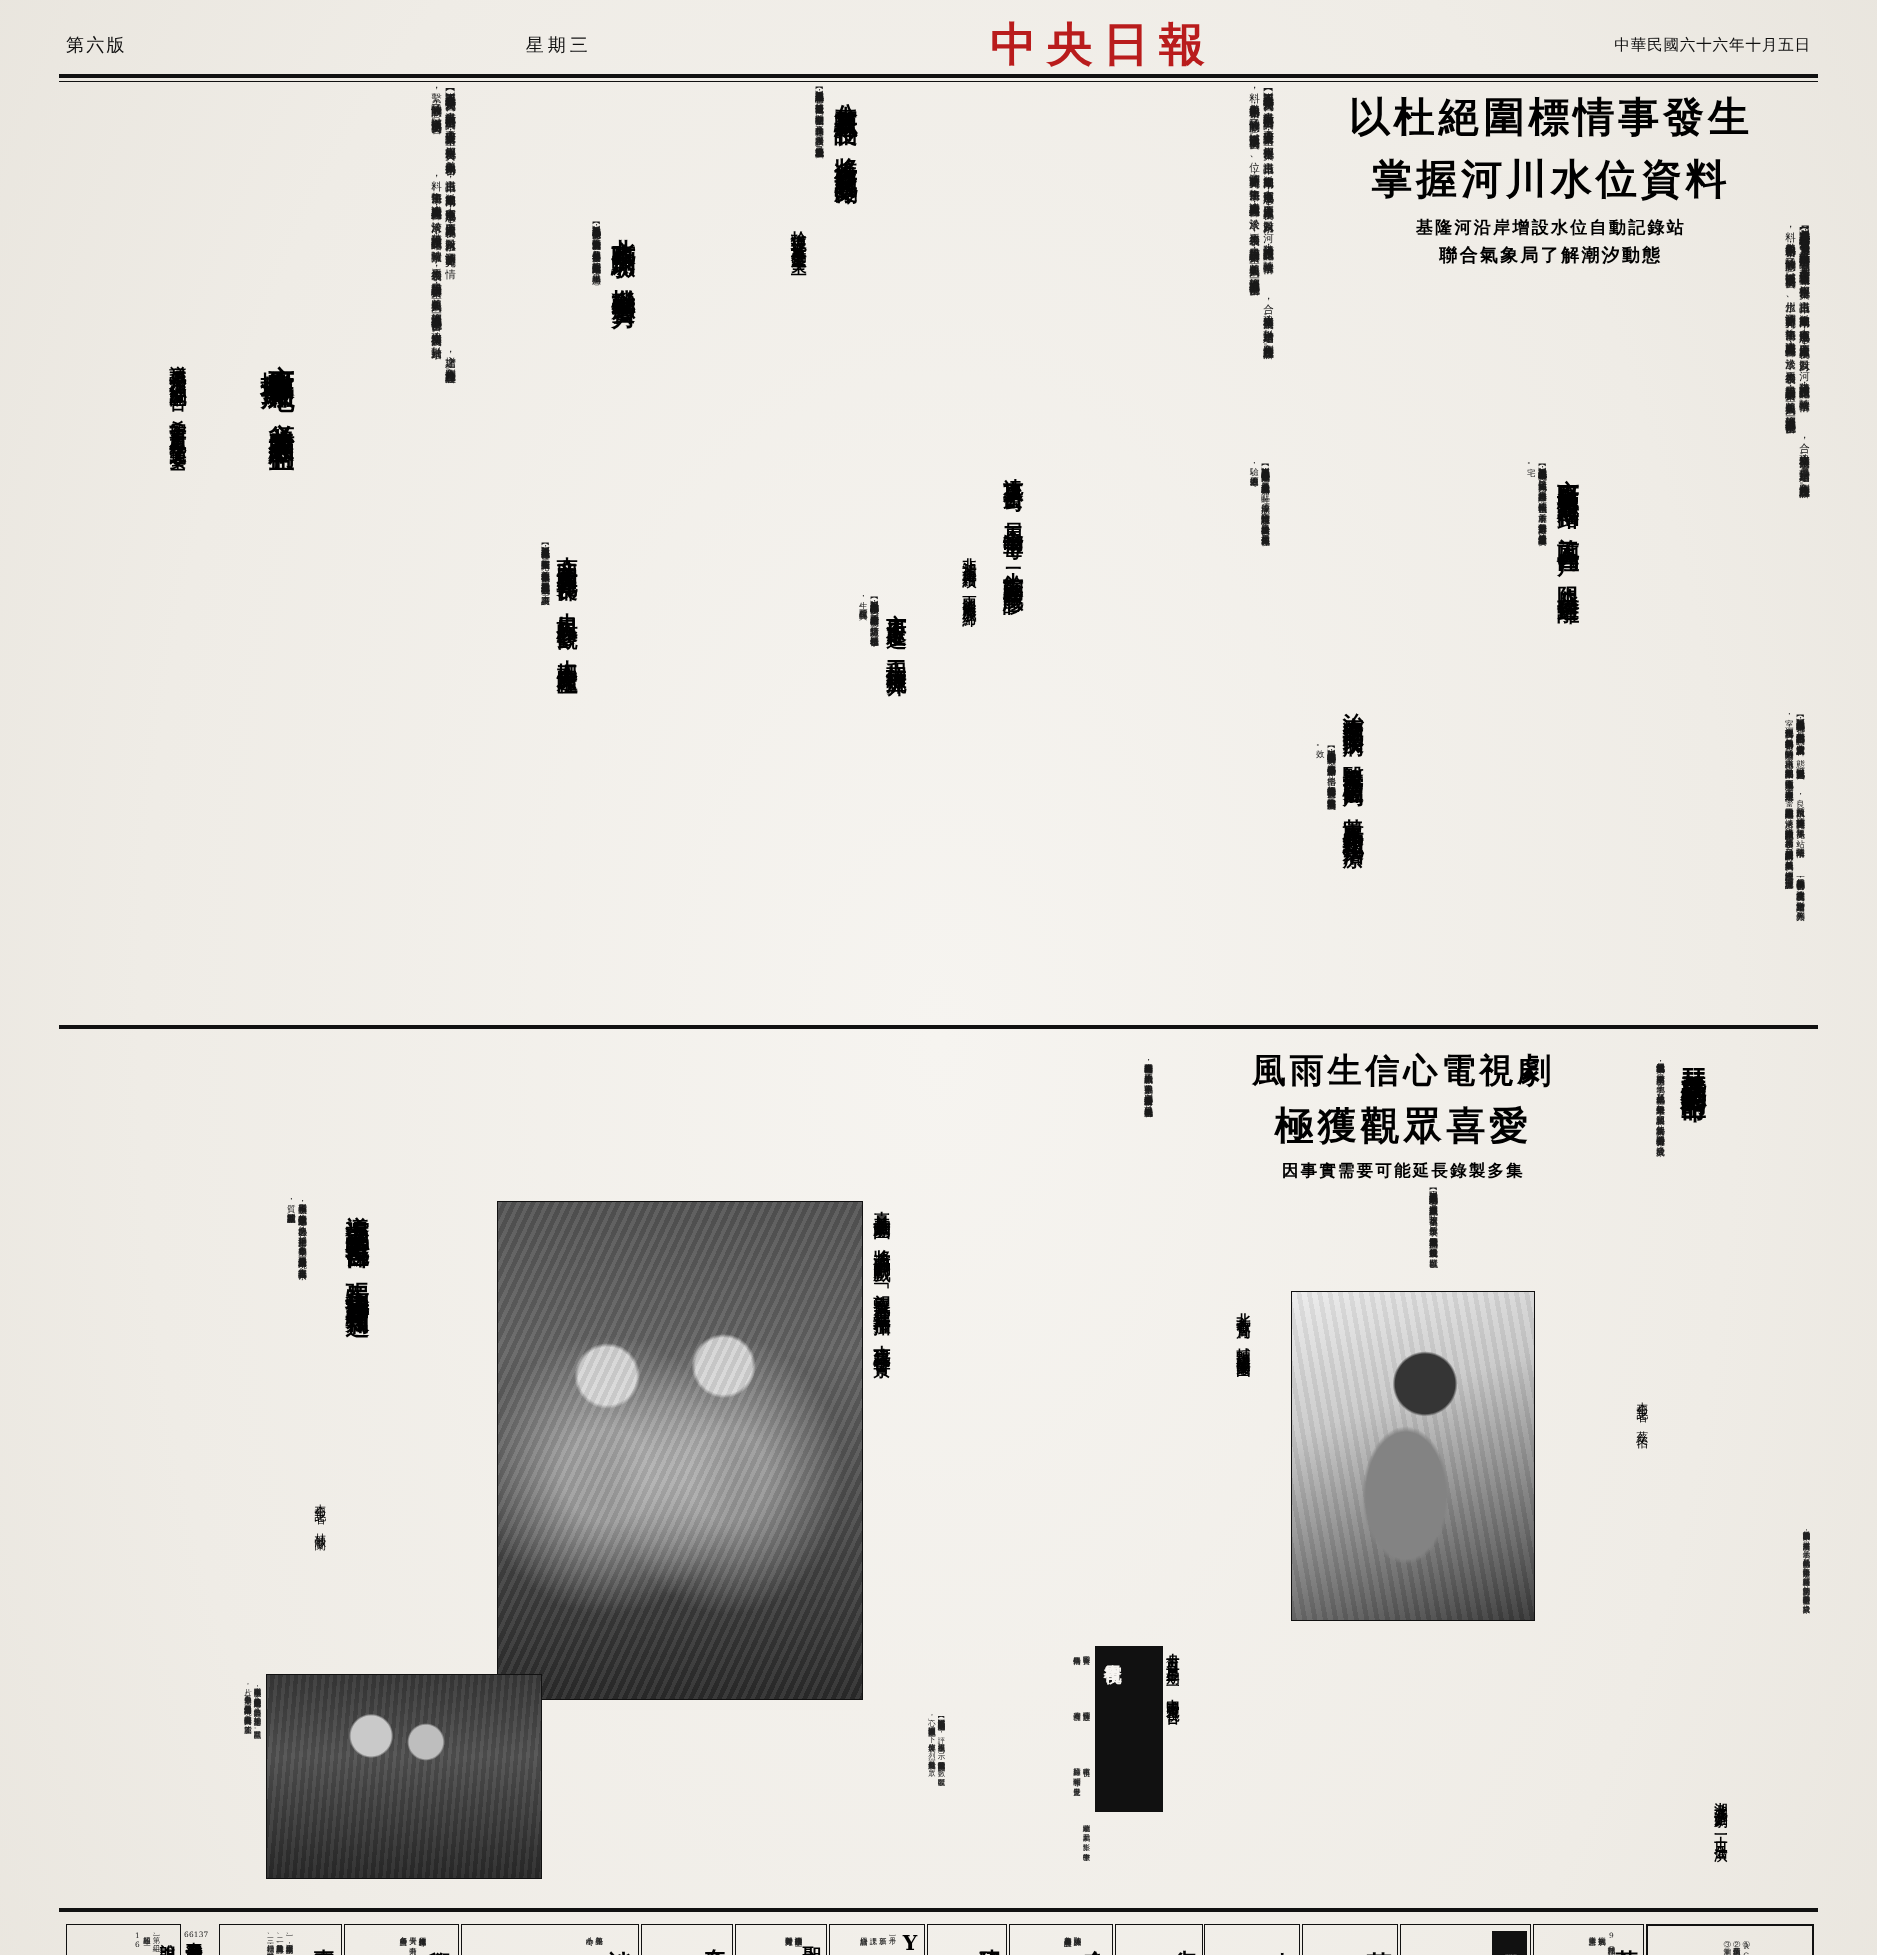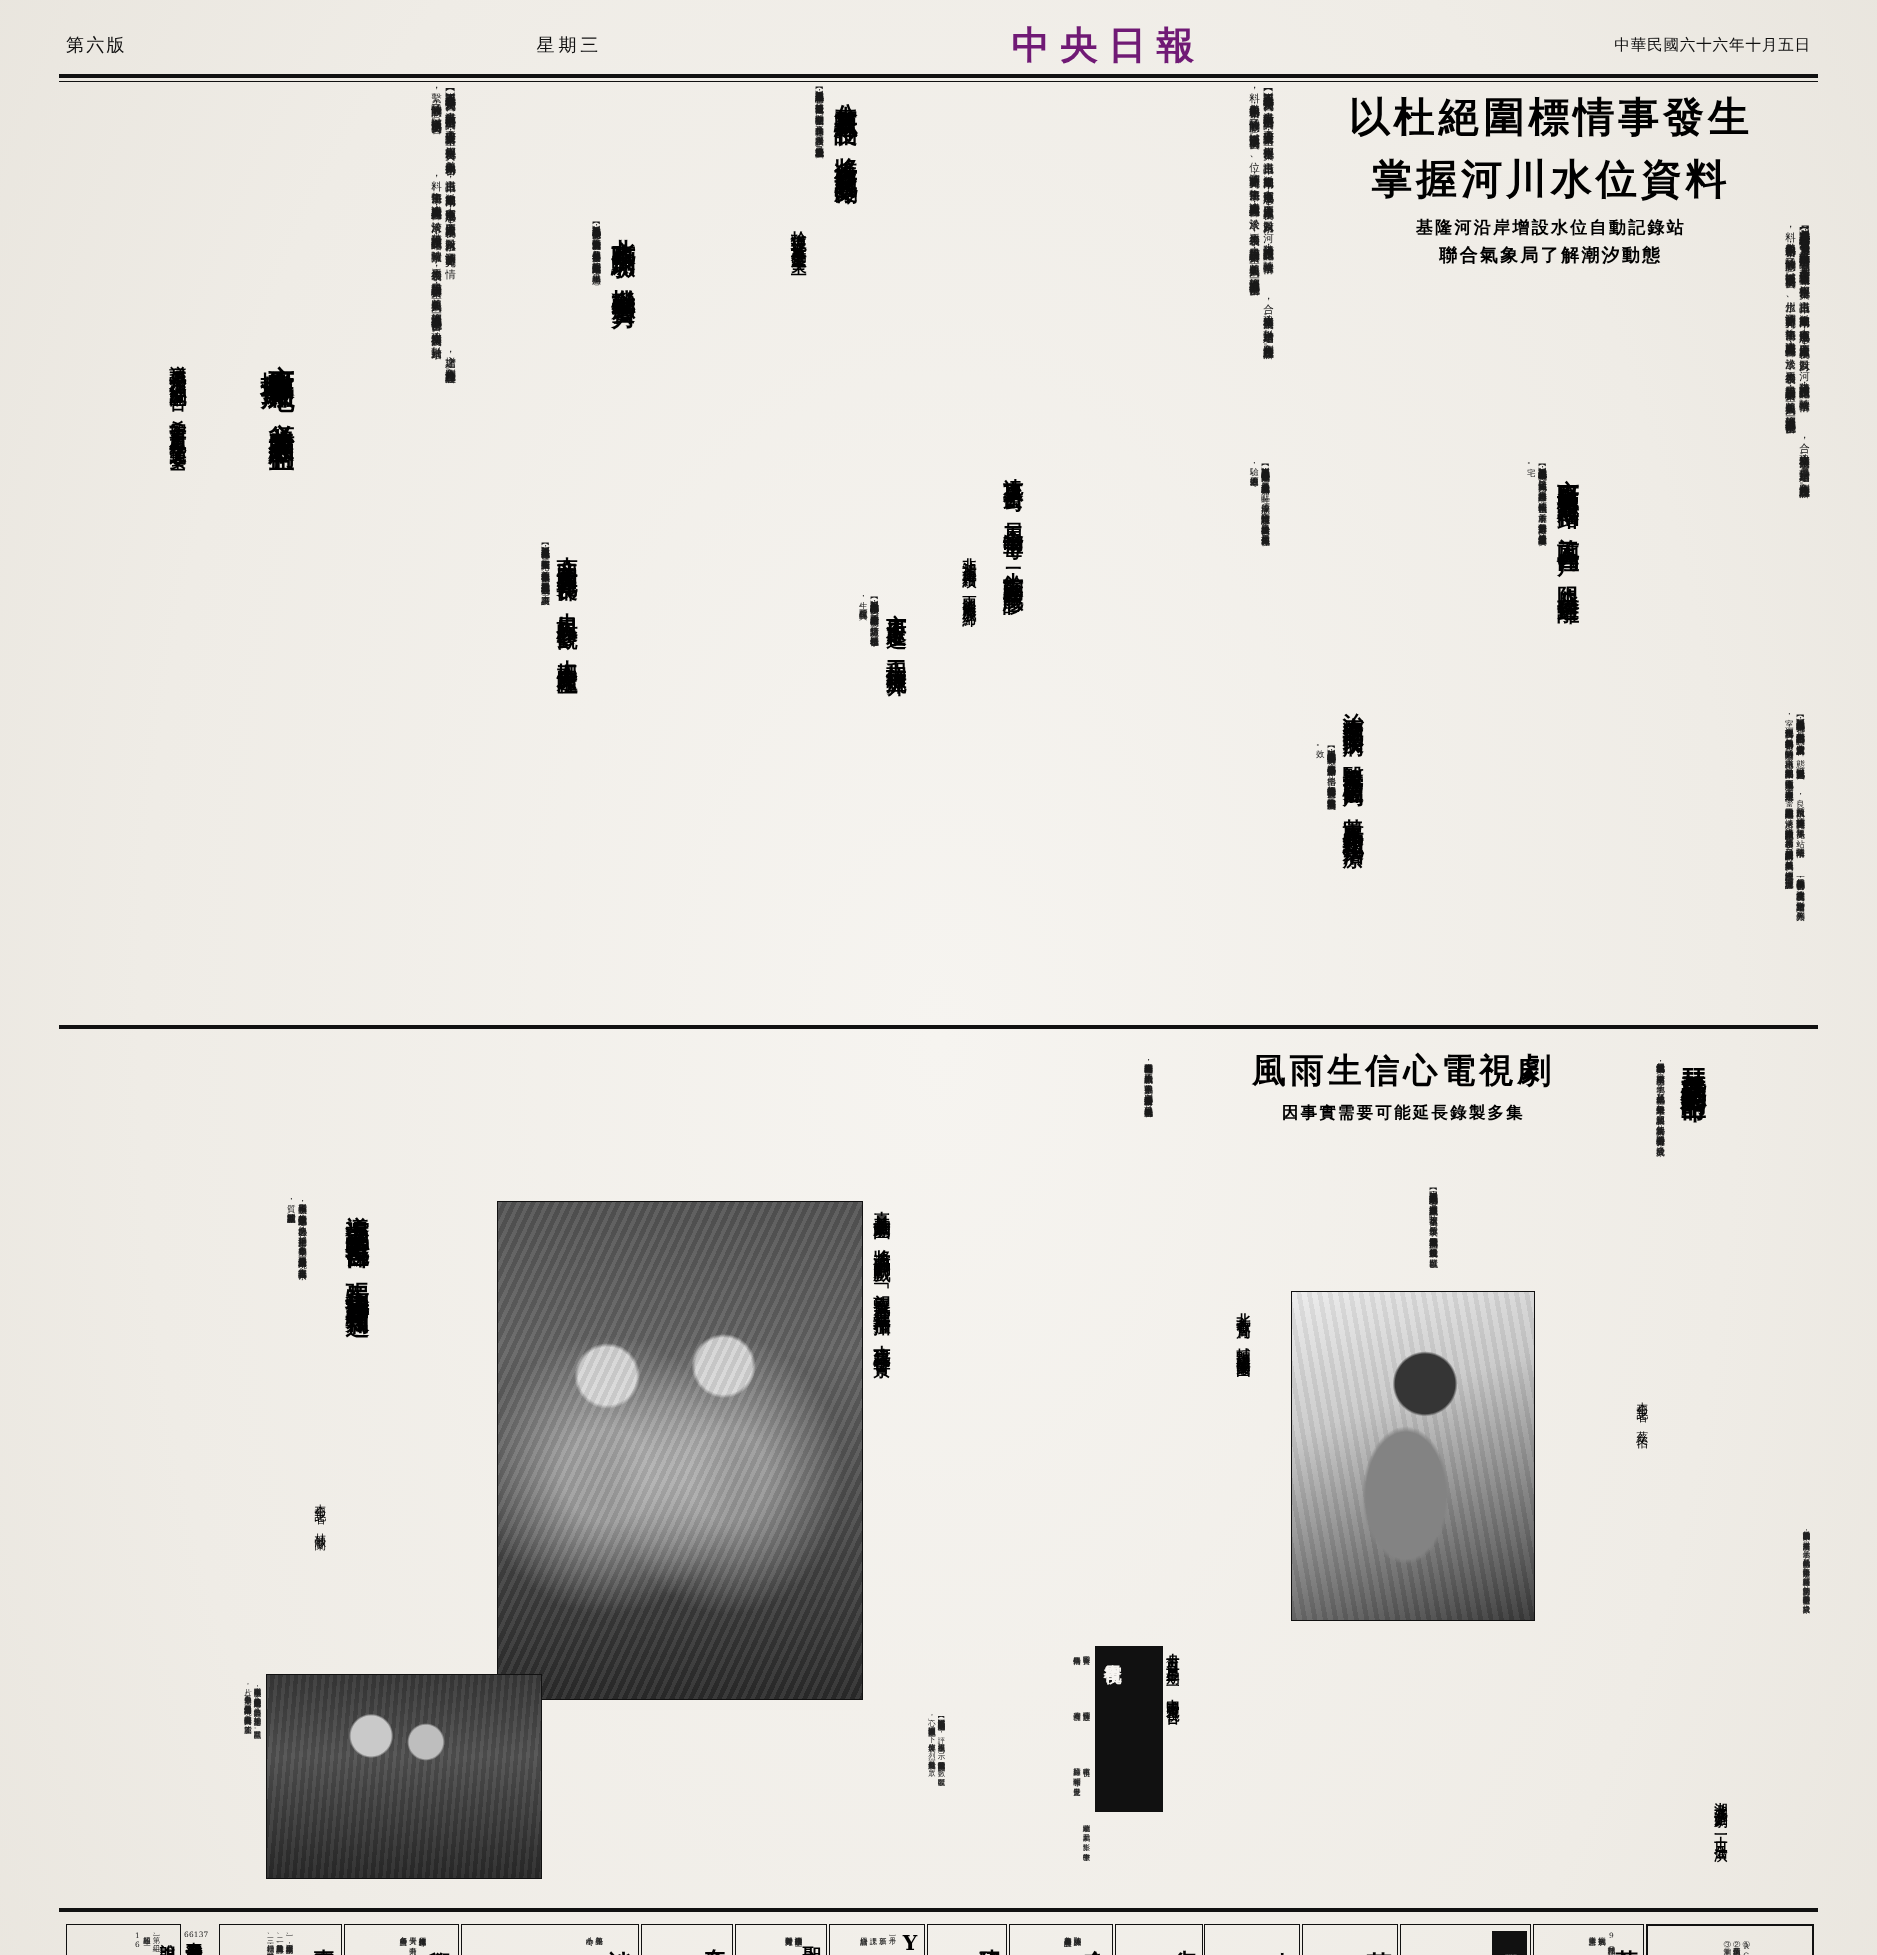--- a/index.html
+++ b/index.html
@@ -18,21 +18,21 @@
       radial-gradient(ellipse at 50% 40%, #f6f4f0 0%, #efece6 60%, #e6e2da 100%);
   }
   
   .masthead{
     position:absolute;left:66px;top:15.6px;right:66px;height:59px;
     display:flex;align-items:center;justify-content:space-between;
   }
   .masthead .edition{font-size:18px;letter-spacing:2.3px;color:#101010;}
   .masthead .issue{font-size:18px;letter-spacing:3.9px;color:#101010;}
   .masthead .title{
-    font-size:38px;font-weight:bold;letter-spacing:10.2px;color:#701a75;
+    font-size:46px;font-weight:bold;letter-spacing:10.2px;color:#b91c1c;
     font-family:"DejaVu Serif","Liberation Serif",serif;
   }
   .masthead .date{font-size:15.6px;letter-spacing:0.8px;color:#101010;}
   .rule{position:absolute;left:59px;right:59px;background:#111;}
   .rule.thick{height:3.5px;}
   .rule.thin{height:1.2px;}
 
   
   .vtext{
     writing-mode:vertical-rl;
@@ -210,20 +210,21 @@
   </div>
   <div class="box vtext tiny-col" style="left:1173px;top:743px;width:164px;height:242px;column-count:4;column-gap:6.3px;">【本報訊】旅美學人黃崑巖博士昨應邀在臺北市醫師公會演講，介紹病毒感染疾病化學治療之最新發展。他指出，近年來抗病毒藥物的研究已有重大突破，對若干病毒性疾病的治療展現良好成效。</div>
   <div class="box vtext tiny-col" style="left:1470px;top:712px;width:336px;height:274px;column-count:7;column-gap:6.3px;">【本報訊】臺北市議會昨日舉行第一屆第九次大會，市議員針對本市防洪排水問題提出質詢，要求市府儘速設置水文資料室，掌握河川水位變化資料，並與中央氣象局密切聯繫，隨時了解潮汐動態，以減輕豪雨所造成之災害損失。
 市議員指出，近年來颱風豪雨期間，本市低窪地區屢遭水患，主要原因在於排水系統不良，以及對河川水位、潮汐漲落缺乏完整資料，無法事先預警。建議市府工務局應即編列預算，於淡水河、基隆河沿岸增設水位自動記錄站，隨時掌握水情。
 工務局答復表示，該局已著手規劃設置水文資料室，並將與中央氣象局、經濟部水資源統一規劃委員會等單位密切配合，建立水文資料交換制度。對於抽水站之增建，亦將列入年度施政計畫辦理。</div>
 
   <div class="rule thick" style="top:1025px;"></div>
 
   <div class="box" style="left:1165px;top:1048px;width:477px;height:129px;">
     <div class="hl-h" style="font-size:34px;font-family:Liberation Mono, monospace;">風雨生信心電視劇</div>
+    <div class="hl-h" style="font-size:39px;margin-top:4.7px;">極獲觀眾喜愛</div>
     <div class="hl-h" style="font-size:16.4px;margin-top:7.8px;letter-spacing:2.3px;">因事實需要可能延長錄製多集</div>
   </div>
   <div class="box vtext tiny-col" style="left:1165px;top:1185px;width:274px;height:665px;column-count:6;column-gap:7px;">【本報訊】中國電視公司播出之連續劇「風雨生信心」，自開播以來深獲觀眾好評，收視率居高不下。製作單位表示，由於劇情發展與觀眾反應熱烈，可能延長錄製集數，以饗觀眾。</div>
 
   <div class="box" style="left:1678px;top:1048px;width:70px;height:450px;">
     <div class="hl" style="font-size:26px;">琵琶就是馮德明的生命</div>
   </div>
   <div class="box" style="left:1635px;top:1392px;width:35px;height:125px;">
     <div class="hl" style="font-size:11.7px;font-weight:normal;">本報記者 蔡文怡</div>
   </div>

